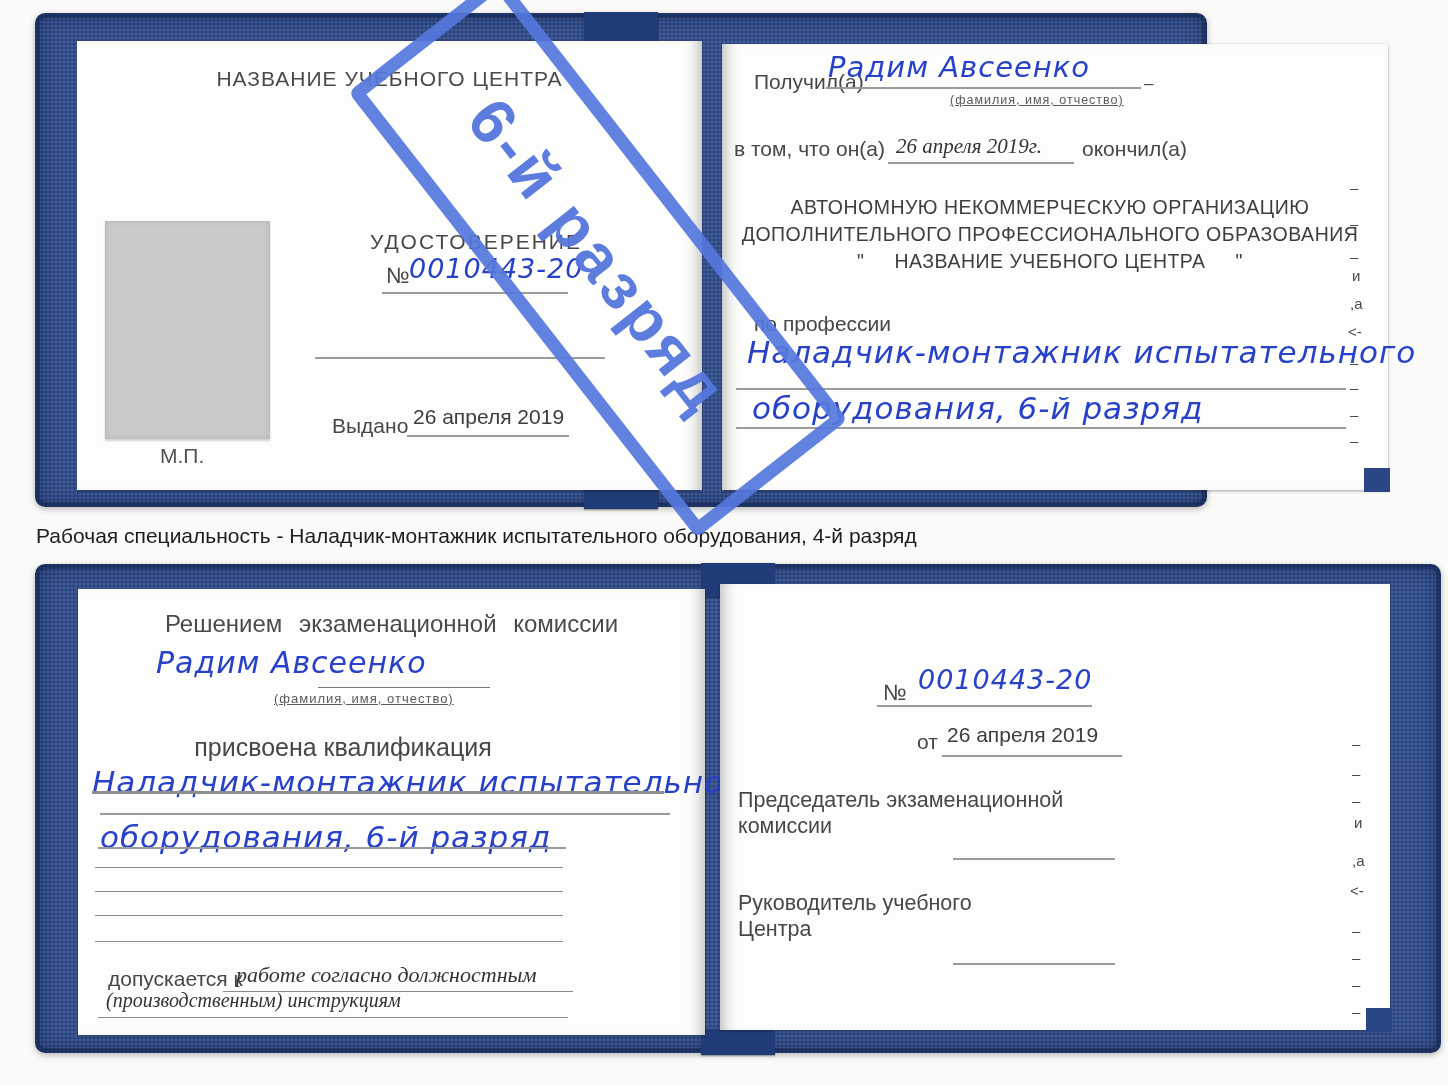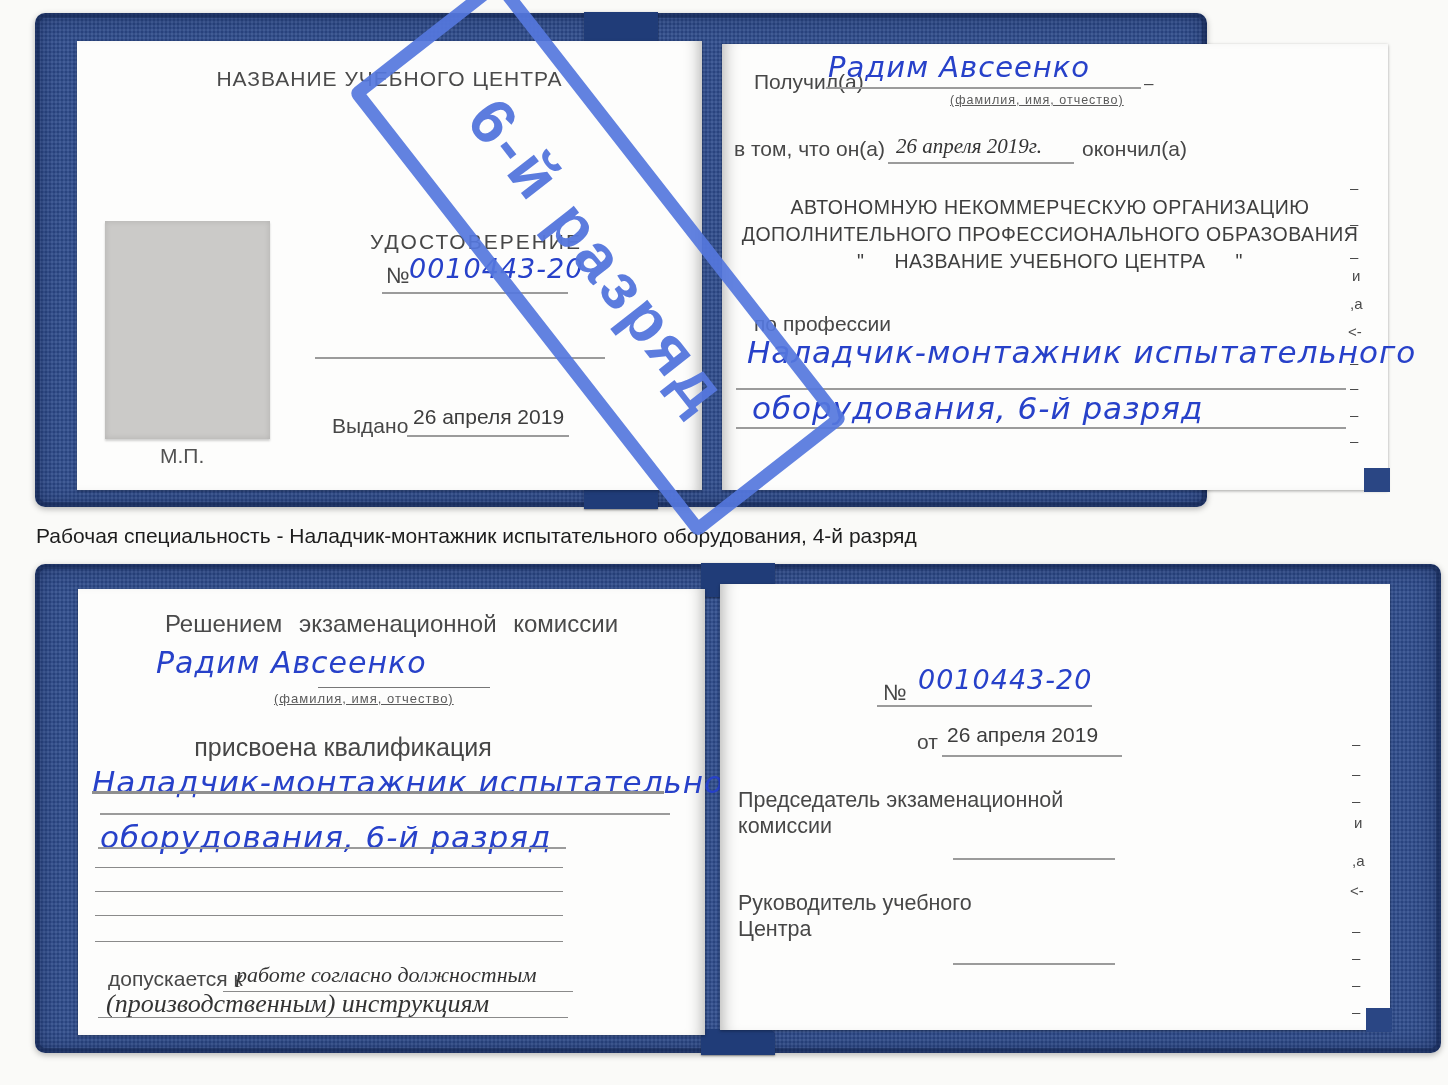--- a/index.html
+++ b/index.html
@@ -145,21 +145,21 @@
     <div class="rule" style="left:20px;top:258px;width:468px;"></div>
 
     <div class="rule thin" style="left:17px;top:278px;width:468px;"></div>
     <div class="rule thin" style="left:17px;top:302px;width:468px;"></div>
     <div class="rule thin" style="left:17px;top:326px;width:468px;"></div>
     <div class="rule thin" style="left:17px;top:352px;width:468px;"></div>
 
     <div class="lbl" style="left:30px;top:378px;">допускается к</div>
     <div class="it" style="position:absolute;left:158px;top:373px;font-size:22px;white-space:nowrap;">работе согласно должностным</div>
     <div class="rule thin" style="left:145px;top:402px;width:350px;"></div>
-    <div class="it" style="position:absolute;left:28px;top:400px;font-size:26px;white-space:nowrap;">(производственным) инструкциям</div>
+    <div class="it" style="position:absolute;left:28px;top:400px;font-size:20px;white-space:nowrap;">(производственным) инструкциям</div>
     <div class="rule thin" style="left:20px;top:428px;width:470px;"></div>
   </div>
 
   <div class="sheet right" style="left:685px;top:20px;width:670px;height:446px;">
     <div class="lbl" style="left:163px;top:96px;font-size:22px;">№</div>
     <div class="hw" style="left:198px;top:80px;font-size:27px;">0010443-20</div>
     <div class="rule" style="left:157px;top:121px;width:215px;"></div>
     <div class="lbl" style="left:197px;top:146px;">от</div>
     <div class="lbl" style="left:227px;top:139px;color:#3d3d3d;">26 апреля 2019</div>
     <div class="rule" style="left:222px;top:171px;width:180px;"></div>

